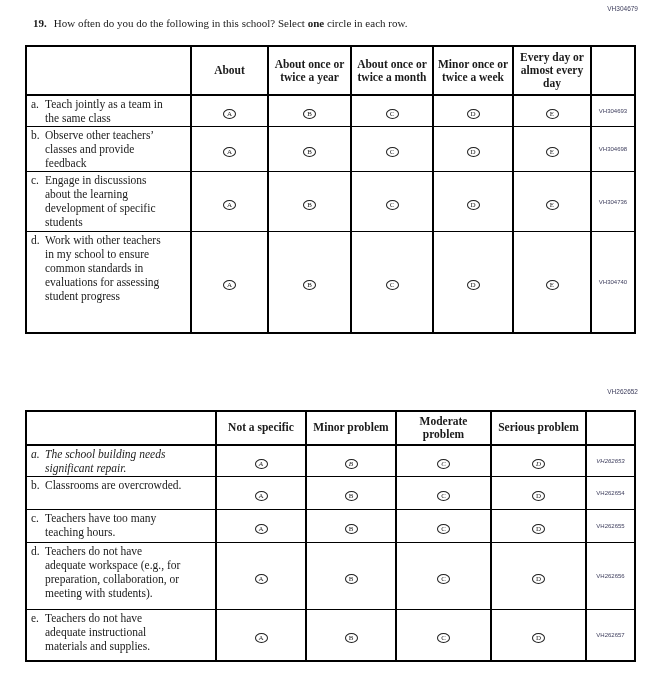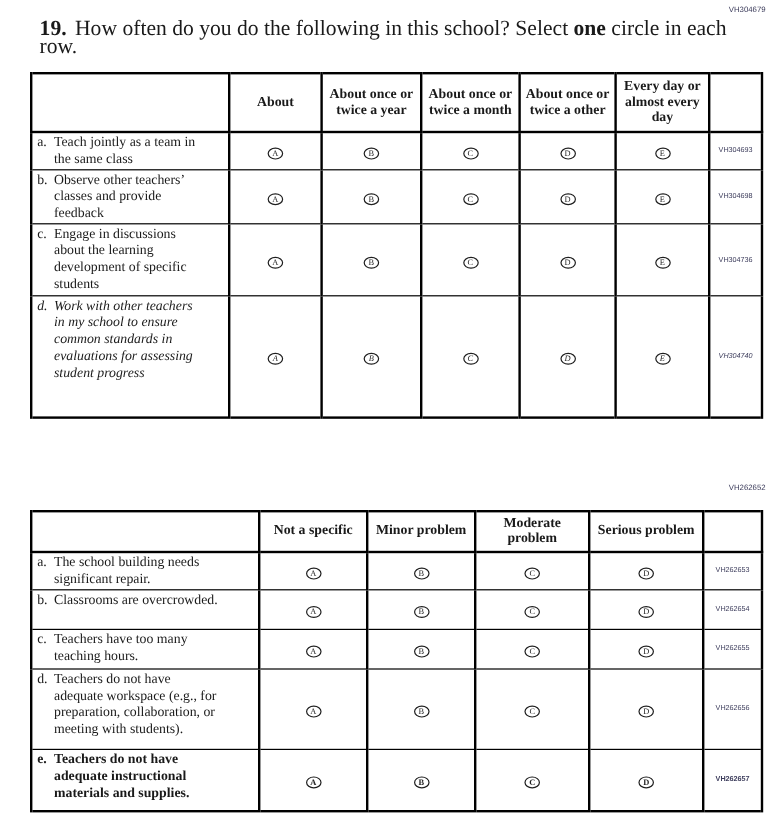--- a/index.html
+++ b/index.html
@@ -8,21 +8,21 @@
     font-family:"Liberation Serif", serif;position:relative;overflow:hidden;
   }
   .top-code{
     font-family:"Liberation Sans", sans-serif;
     font-size:6.5px;color:#3d3d5c;text-align:right;
     padding-right:11px;line-height:9px;
   }
   .code1{padding-top:4px;}
   .code2{margin-top:53px;}
   .question{
-    margin:3px 14px 0 33px;font-size:18px;line-height:15px;color:#1a1a1a;
+    margin:3px 14px 0 33px;font-size:11px;line-height:15px;color:#1a1a1a;
   }
   .qnum{font-weight:bold;margin-right:7px;}
   .qbold{font-weight:bold;}
   table{
     border-collapse:collapse;margin-left:25px;margin-top:14px;
     table-layout:fixed;border:2px solid #000;
   }
   th,td{
     border:1px solid #000;border-left-width:2px;border-right-width:2px;
     padding:0;overflow:hidden;
@@ -69,21 +69,21 @@
         <col style="width: 80px;">
         <col style="width: 78px;">
         <col style="width: 44px;">
       </colgroup>
       <thead>
         <tr style="height: 49px;">
           <th></th>
           <th>About</th>
           <th>About once or twice a year</th>
           <th>About once or twice a month</th>
-          <th>About once or twice a other</th>
+          <th>Minor once or twice a week</th>
           <th>Every day or almost every day</th>
           <th></th>
         </tr>
       </thead>
       <tbody>
         <tr style="height: 30px;">
           <td class="label"><span class="letter">a.</span><span class="text">Teach jointly as a team in the same class</span></td>
           <td class="opt"><span class="circle">A</span></td>
           <td class="opt"><span class="circle">B</span></td>
           <td class="opt"><span class="circle">C</span></td>
@@ -102,21 +102,21 @@
         </tr>
         <tr style="height: 60px;">
           <td class="label"><span class="letter">c.</span><span class="text">Engage in discussions about the learning development of specific students</span></td>
           <td class="opt"><span class="circle">A</span></td>
           <td class="opt"><span class="circle">B</span></td>
           <td class="opt"><span class="circle">C</span></td>
           <td class="opt"><span class="circle">D</span></td>
           <td class="opt"><span class="circle">E</span></td>
           <td class="codecell">VH304736</td>
         </tr>
-        <tr style="height: 101px; font-style: italic;">
+        <tr style="height: 101px;">
           <td class="label"><span class="letter">d.</span><span class="text">Work with other teachers in my school to ensure common standards in evaluations for assessing student progress</span></td>
           <td class="opt"><span class="circle">A</span></td>
           <td class="opt"><span class="circle">B</span></td>
           <td class="opt"><span class="circle">C</span></td>
           <td class="opt"><span class="circle">D</span></td>
           <td class="opt"><span class="circle">E</span></td>
           <td class="codecell">VH304740</td>
         </tr>
       </tbody>
     </table>
@@ -137,21 +137,21 @@
         <tr style="height: 33px;">
           <th></th>
           <th>Not a specific</th>
           <th>Minor problem</th>
           <th>Moderate problem</th>
           <th>Serious problem</th>
           <th></th>
         </tr>
       </thead>
       <tbody>
-        <tr style="height: 17px;">
+        <tr style="height: 17px; font-style: italic;">
           <td class="label"><span class="letter">a.</span><span class="text">The school building needs significant repair.</span></td>
           <td class="opt"><span class="circle">A</span></td>
           <td class="opt"><span class="circle">B</span></td>
           <td class="opt"><span class="circle">C</span></td>
           <td class="opt"><span class="circle">D</span></td>
           <td class="codecell">VH262653</td>
         </tr>
         <tr style="height: 33px;">
           <td class="label"><span class="letter">b.</span><span class="text">Classrooms are overcrowded.</span></td>
           <td class="opt"><span class="circle">A</span></td>
@@ -169,21 +169,21 @@
           <td class="codecell">VH262655</td>
         </tr>
         <tr style="height: 67px;">
           <td class="label"><span class="letter">d.</span><span class="text">Teachers do not have adequate workspace (e.g., for preparation, collaboration, or meeting with students).</span></td>
           <td class="opt"><span class="circle">A</span></td>
           <td class="opt"><span class="circle">B</span></td>
           <td class="opt"><span class="circle">C</span></td>
           <td class="opt"><span class="circle">D</span></td>
           <td class="codecell">VH262656</td>
         </tr>
-        <tr style="height: 52px; font-weight: bold;">
+        <tr style="height: 52px;">
           <td class="label"><span class="letter">e.</span><span class="text">Teachers do not have adequate instructional materials and supplies.</span></td>
           <td class="opt"><span class="circle">A</span></td>
           <td class="opt"><span class="circle">B</span></td>
           <td class="opt"><span class="circle">C</span></td>
           <td class="opt"><span class="circle">D</span></td>
           <td class="codecell">VH262657</td>
         </tr>
       </tbody>
     </table>
 </div>

